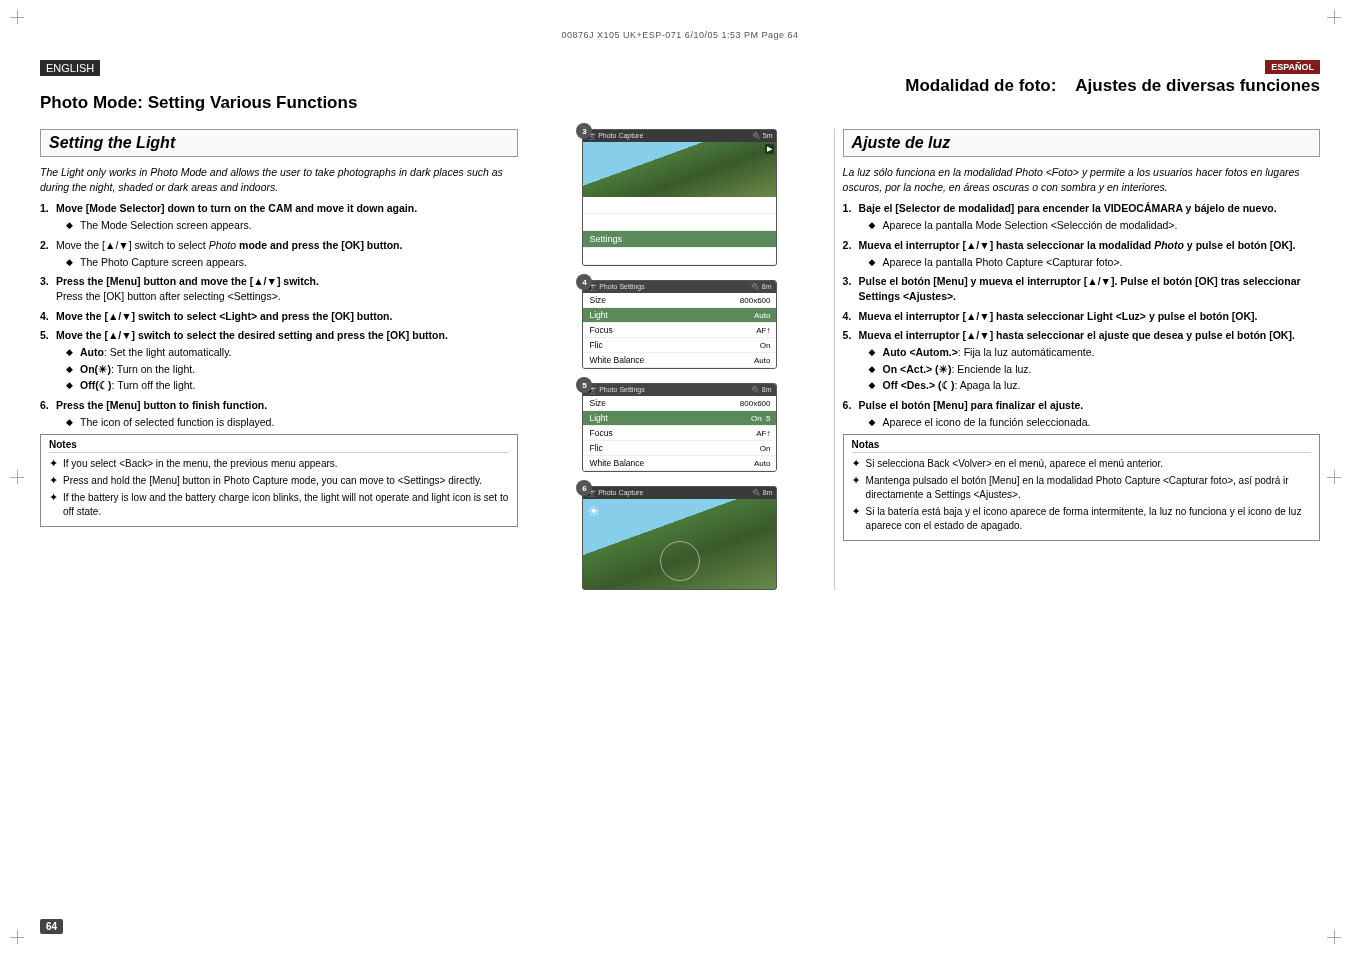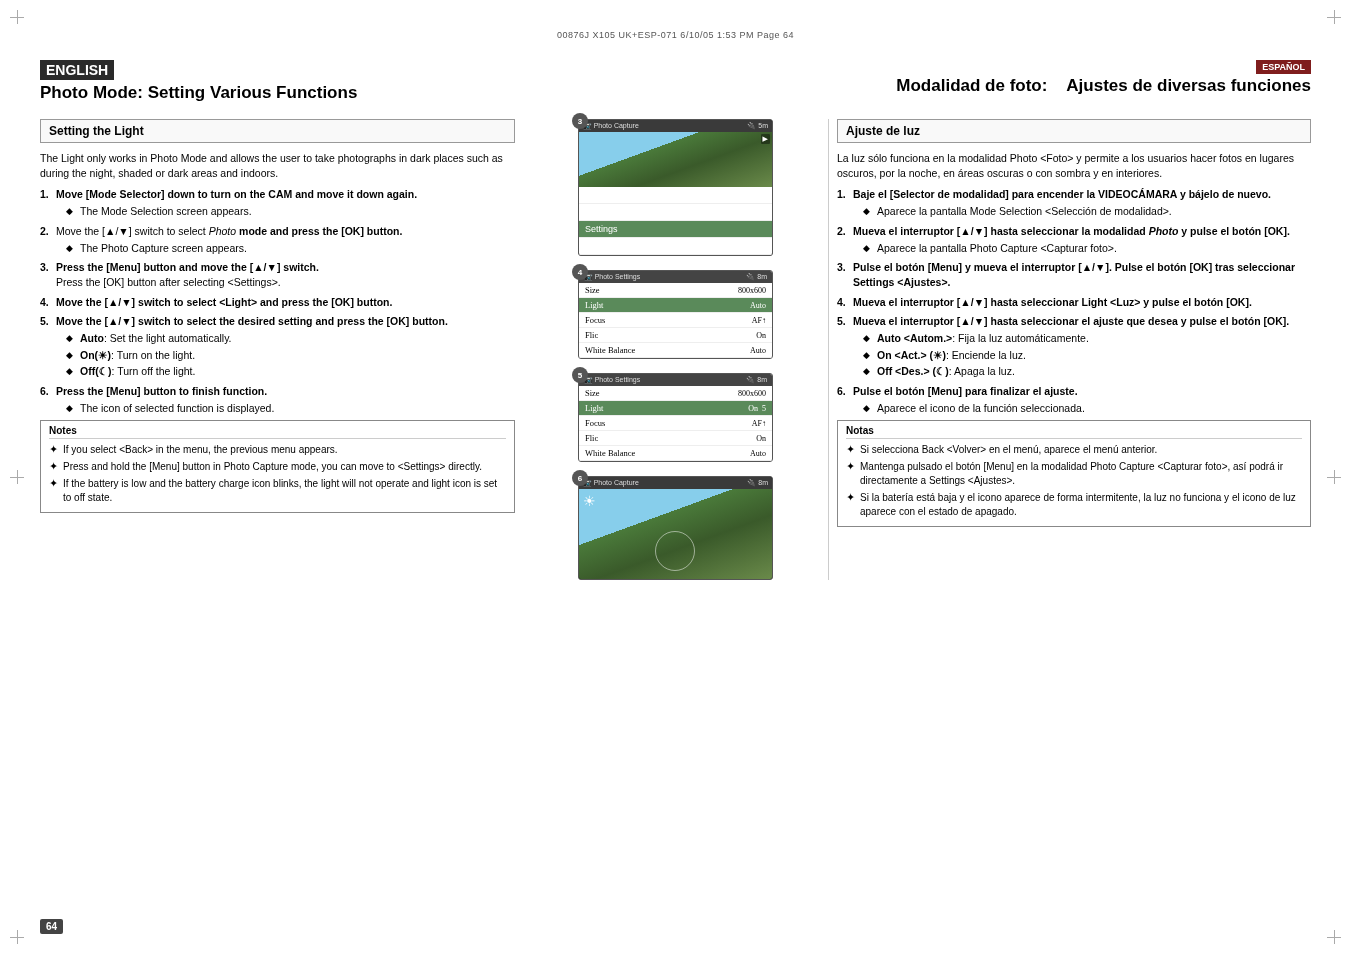--- a/index.html
+++ b/index.html
@@ -8,21 +8,21 @@
       min-height: 954px;
       background: #fff;
       font-family: Arial, Helvetica, sans-serif;
       font-size: 11px;
       color: #000;
       position: relative;
     }
     .page-container {
       width: 1351px;
       min-height: 954px;
-      padding: 30px 40px 30px 40px;
+      padding: 30px 31px 30px 40px;
       position: relative;
     }
     
     .meta-line {
       font-size: 9px;
       color: #555;
       text-align: center;
       margin-bottom: 20px;
       letter-spacing: 0.5px;
     }
@@ -54,24 +54,24 @@
     .ch-bl { bottom: 10px; left: 10px; }
     .ch-br { bottom: 10px; right: 10px; }
     .ch-ml { top: 50%; left: 10px; transform: translateY(-50%); }
     .ch-mr { top: 50%; right: 10px; transform: translateY(-50%); }
 
     
     .lang-badge-en {
       display: inline-block;
       background: #2a2a2a;
       color: #fff;
-      font-size: 14px;
-      font-weight: bold;
+      font-size: 11px;
+      font-weight: normal;
       padding: 2px 6px;
-      margin-bottom: 0;
+      margin-bottom: 14px;
     }
     .lang-badge-es {
       display: inline-block;
       background: #7f1d1d;
       color: #fff;
       font-size: 9px;
       font-weight: bold;
       padding: 2px 6px;
       margin-bottom: 2px;
       float: right;
@@ -83,28 +83,30 @@
       margin-bottom: 8px;
     }
     
     .subsection-box {
       border: 1px solid #999;
       padding: 4px 8px;
       margin-bottom: 8px;
       background: #f9f9f9;
     }
     .subsection-title {
-      font-size: 12px;
+      font-style: italic;
+      font-size: 16px;
       font-weight: bold;
     }
     
     .body-text {
       font-size: 10.5px;
       line-height: 1.45;
       margin-bottom: 6px;
+      font-style: italic;
     }
     
     .num-list {
       margin: 0;
       padding-left: 0;
       list-style: none;
     }
     .num-list li {
       display: flex;
       align-items: flex-start;
@@ -228,21 +230,20 @@
       padding: 2px 5px;
       font-size: 7px;
       color: #ddd;
     }
     .settings-row {
       display: flex;
       align-items: center;
       padding: 2px 6px;
       border-bottom: 1px solid #eee;
       font-size: 8.5px;
-      font-family: Liberation Serif, serif;
     }
     .settings-row.highlighted {
       background: #5a8a5a;
       color: #fff;
     }
     .settings-row .s-label { flex: 1; }
     .settings-row .s-value { font-size: 8px; }
     .settings-row.highlighted .s-value { color: #fff; }
     .screen-wrapper {
       position: relative;

